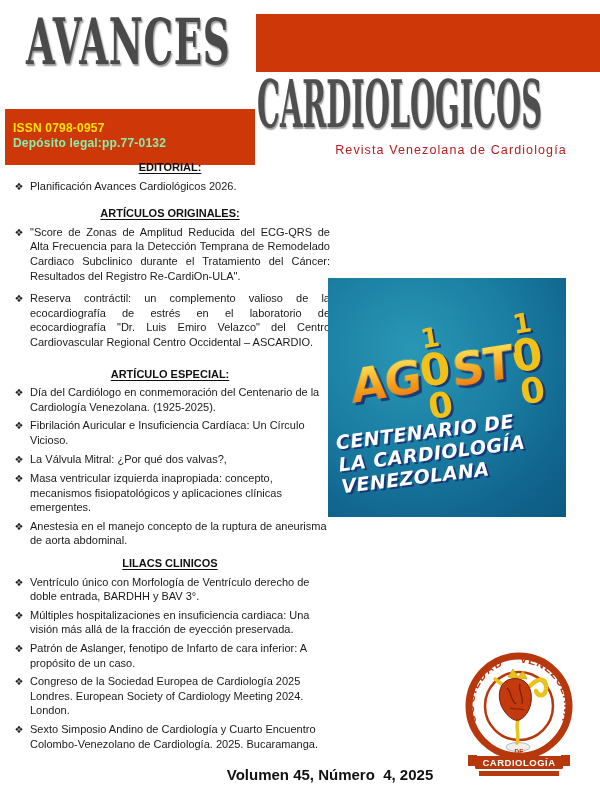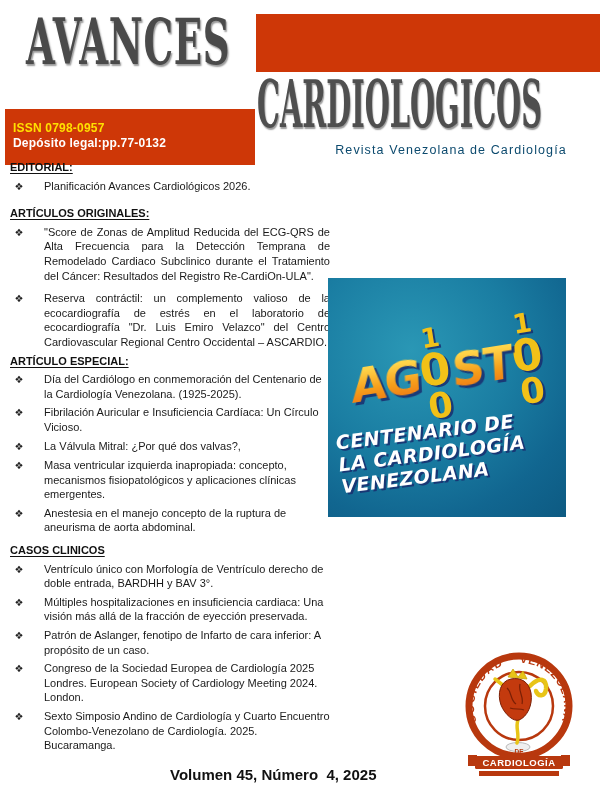--- a/index.html
+++ b/index.html
@@ -13,31 +13,31 @@
     text-shadow:2px 2px 2px #9a9a9a;}
   .red-top{position:absolute;left:256px;right:0;top:14px;height:58px;}
   .red-left{position:absolute;left:5px;top:85px;width:250px;height:56px;
     padding:12px 0 0 8px;box-sizing:border-box;margin-top:24px;}
   .issn-line{font-size:12px;font-weight:700;line-height:15px;letter-spacing:.2px;}
   .cardio{position:absolute;left:257px;top:72px;white-space:nowrap;
     font-family:"DejaVu Serif",serif;font-weight:700;font-size:64px;line-height:64px;
     color:#4f4f4f;transform:scale(0.45,1.02);transform-origin:left top;
     text-shadow:2px 2px 2px #9a9a9a;}
   .tagline{position:absolute;left:305px;top:142px;width:292px;text-align:center;
-    color:#0c4a6e;font-size:12.5px;line-height:16px;letter-spacing:1.1px;}
+    color:#b91c1c;font-size:12.5px;line-height:16px;letter-spacing:1.1px;}
 
   
   .toc{position:absolute;left:8px;top:160px;width:322px;font-size:11px;line-height:14.6px;}
   .toc-heading{font-weight:700;text-decoration:underline;text-underline-offset:2px;
-    margin:0 0 4px 2px;color:#111;}
+    margin:0 0 4px 2px;color:#111;text-align:center;}
   .toc-item{display:flex;margin:0 0 4px 0;}
   .toc-bullet{flex:0 0 22px;text-align:center;font-size:10px;color:#222;padding-top:1px;}
-  .toc-text{flex:1;margin-left:14px;}
+  .toc-text{flex:1;}
   .just{text-align:justify;}
-  .mt12{margin-top:12px;} .mt10{margin-top:4px;} .mt8{margin-top:8px;} .mt24{margin-top:24px;}
+  .mt12{margin-top:12px;} .mt10{margin-top:17px;} .mt8{margin-top:8px;} .mt24{margin-top:24px;}
 
   
   .poster{position:absolute;left:328px;top:278px;width:238px;height:239px;overflow:hidden;
     background:radial-gradient(circle at 35% 30%,#2a97b5 0%,#1a7da2 45%,#116690 75%,#0d5a82 100%);}
   .agosto-row{position:absolute;left:0;right:0;top:46px;display:flex;justify-content:center;
     align-items:center;transform:rotate(-9deg);gap:1px;}
   .grad-letters{font-family:"DejaVu Sans",sans-serif;font-weight:700;font-size:46px;line-height:46px;
     color:#f59d1a;transform:skewX(-6deg);letter-spacing:-2px;
     text-shadow:3px 3px 0 rgba(25,45,110,.85);}
   @supports (-webkit-background-clip:text){
@@ -53,34 +53,34 @@
   .num-bot{font-size:35px;line-height:32px;}
   .centenario{position:absolute;left:10px;top:142px;transform:rotate(-7deg);
     font-family:"DejaVu Sans",sans-serif;font-weight:700;font-style:italic;
     color:#ffffff;font-size:19px;line-height:22px;letter-spacing:.5px;
     text-shadow:2px 2px 0 rgba(25,45,110,.85);white-space:nowrap;}
 
   
   .seal{position:absolute;left:452px;top:650px;width:134px;height:128px;}
 
   
-  .volume{position:absolute;left:170px;top:766px;width:320px;text-align:left;
+  .volume{position:absolute;left:170px;top:766px;width:320px;text-align:center;
     font-weight:700;font-size:15px;white-space:pre;color:#111;}
 </style>
 </head>
 <body>
 
 <div class="page">
 
   <div class="avances">AVANCES</div>
   <div class="red-top" style="background:#ce3707;"></div>
 
   <div class="red-left" style="background:#ce3707;">
     <div class="issn-line" style="color:#ffe000;">ISSN 0798-0957</div>
-    <div class="issn-line" style="color:#ffffff;">Depósito legal:pp.77-0132</div>
+    <div class="issn-line" style="color:#86efac;">Depósito legal:pp.77-0132</div>
   </div>
 
   <div class="cardio">CARDIOLOGICOS</div>
 
   <div class="tagline">
     <div>Revista Venezolana de Cardiología</div>
   </div>
 
   <div class="toc">
 
@@ -116,21 +116,21 @@
     </div>
     <div class="toc-item">
       <span class="toc-bullet">❖</span>
       <span class="toc-text">Masa ventricular izquierda inapropiada: concepto, mecanismos fisiopatológicos y aplicaciones clínicas emergentes.</span>
     </div>
     <div class="toc-item">
       <span class="toc-bullet">❖</span>
       <span class="toc-text">Anestesia en el manejo concepto de la ruptura de aneurisma de aorta abdominal.</span>
     </div>
 
-    <div class="toc-heading mt8">CASOS CLINICOS</div>
+    <div class="toc-heading mt8">LILACS CLINICOS</div>
     <div class="toc-item">
       <span class="toc-bullet">❖</span>
       <span class="toc-text">Ventrículo único con Morfología de Ventrículo derecho de doble entrada, BARDHH y BAV 3°.</span>
     </div>
     <div class="toc-item">
       <span class="toc-bullet">❖</span>
       <span class="toc-text">Múltiples hospitalizaciones en insuficiencia cardiaca: Una visión más allá de la fracción de eyección preservada.</span>
     </div>
     <div class="toc-item">
       <span class="toc-bullet">❖</span>

